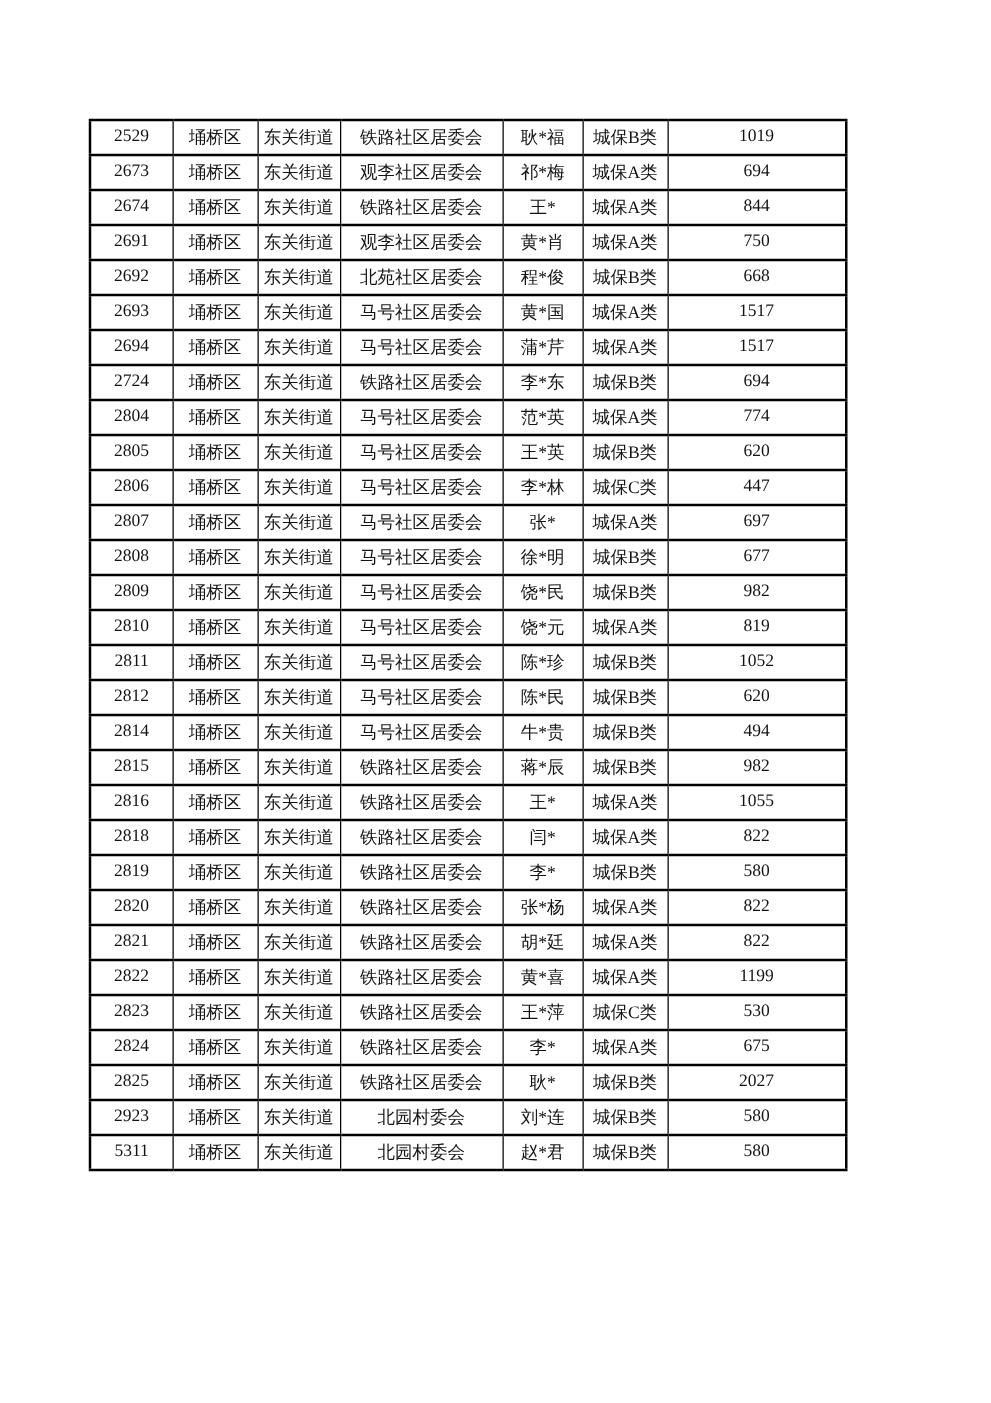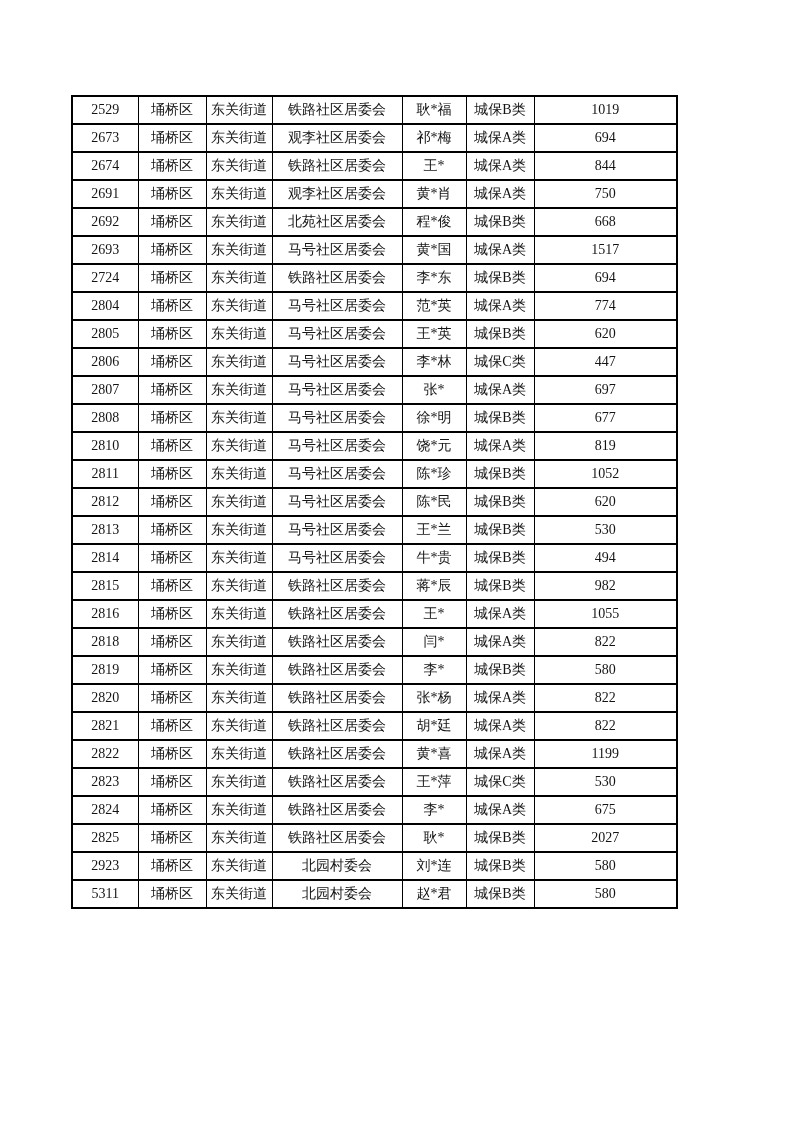--- a/index.html
+++ b/index.html
@@ -108,20 +108,29 @@
         <tr>
           <td>2693</td>
           <td>埇桥区</td>
           <td>东关街道</td>
           <td>马号社区居委会</td>
           <td>黄*国</td>
           <td>城保A类</td>
           <td>1517</td>
         </tr>
         <tr>
+          <td>2694</td>
+          <td>埇桥区</td>
+          <td>东关街道</td>
+          <td>马号社区居委会</td>
+          <td>蒲*芹</td>
+          <td>城保A类</td>
+          <td>1517</td>
+        </tr>
+        <tr>
           <td>2724</td>
           <td>埇桥区</td>
           <td>东关街道</td>
           <td>铁路社区居委会</td>
           <td>李*东</td>
           <td>城保B类</td>
           <td>694</td>
         </tr>
         <tr>
           <td>2804</td>
@@ -162,20 +171,29 @@
         <tr>
           <td>2808</td>
           <td>埇桥区</td>
           <td>东关街道</td>
           <td>马号社区居委会</td>
           <td>徐*明</td>
           <td>城保B类</td>
           <td>677</td>
         </tr>
         <tr>
+          <td>2809</td>
+          <td>埇桥区</td>
+          <td>东关街道</td>
+          <td>马号社区居委会</td>
+          <td>饶*民</td>
+          <td>城保B类</td>
+          <td>982</td>
+        </tr>
+        <tr>
           <td>2810</td>
           <td>埇桥区</td>
           <td>东关街道</td>
           <td>马号社区居委会</td>
           <td>饶*元</td>
           <td>城保A类</td>
           <td>819</td>
         </tr>
         <tr>
           <td>2811</td>
@@ -187,29 +205,20 @@
           <td>1052</td>
         </tr>
         <tr>
           <td>2812</td>
           <td>埇桥区</td>
           <td>东关街道</td>
           <td>马号社区居委会</td>
           <td>陈*民</td>
           <td>城保B类</td>
           <td>620</td>
-        </tr>
-        <tr>
-          <td>2813</td>
-          <td>埇桥区</td>
-          <td>东关街道</td>
-          <td>马号社区居委会</td>
-          <td>王*兰</td>
-          <td>城保B类</td>
-          <td>530</td>
         </tr>
         <tr>
           <td>2814</td>
           <td>埇桥区</td>
           <td>东关街道</td>
           <td>马号社区居委会</td>
           <td>牛*贵</td>
           <td>城保B类</td>
           <td>494</td>
         </tr>

